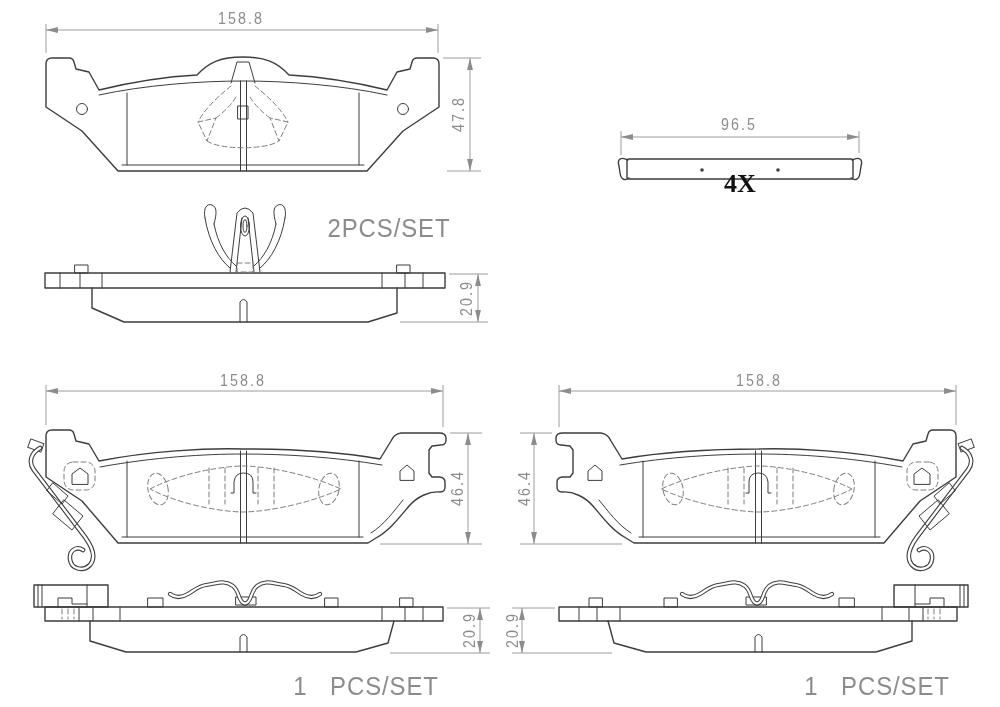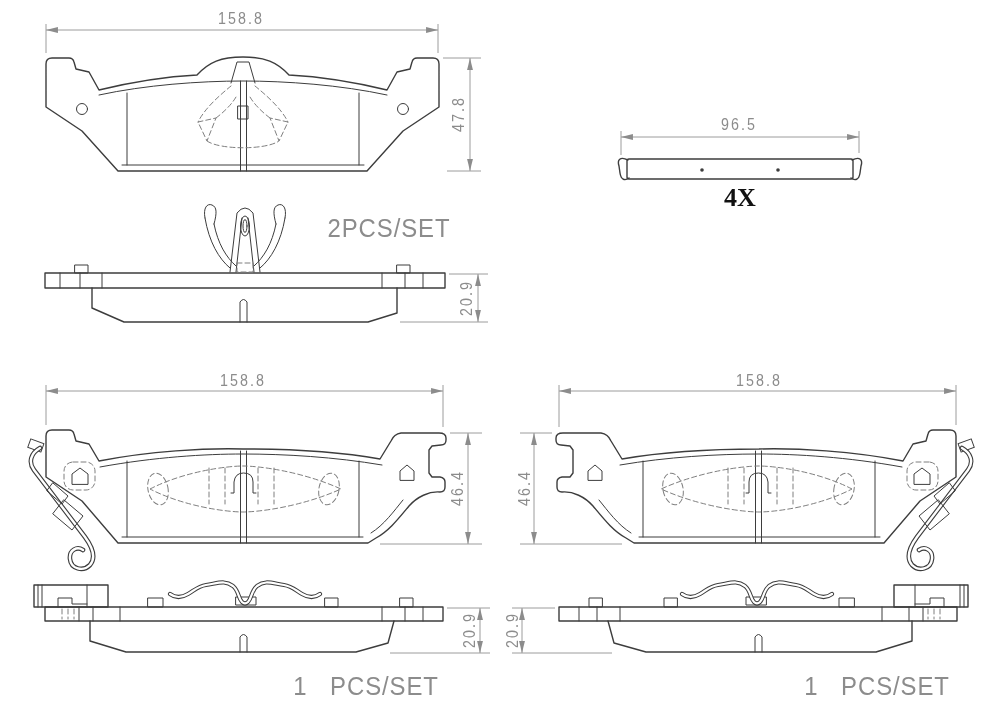--- a/index.html
+++ b/index.html
@@ -171,21 +171,21 @@
 
   <use href="#view-bl" transform="translate(1002,0) scale(-1,1)"></use>
 </svg>
 
 <div class="lbl dimtxt" style="left:241px;top:18px;">158.8</div>
 <div class="lbl v dimtxt" style="left:458px;top:114px;">47.8</div>
 <div class="lbl v dimtxt" style="left:466px;top:298px;">20.9</div>
 <div class="lbl settxt" style="left:389px;top:228px;">2PCS/SET</div>
 
 <div class="lbl dimtxt" style="left:739px;top:124px;">96.5</div>
-<div class="qtytxt" style="left:740px;top:198px;">4X</div>
+<div class="qtytxt" style="left:740px;top:184px;">4X</div>
 
 <div class="lbl dimtxt" style="left:243px;top:380px;">158.8</div>
 <div class="lbl v dimtxt" style="left:457px;top:488px;">46.4</div>
 <div class="lbl v dimtxt" style="left:469px;top:630px;">20.9</div>
 <div class="lbl settxt" style="left:366px;top:686px;">1   PCS/SET</div>
 
 <div class="lbl dimtxt" style="left:759px;top:380px;">158.8</div>
 <div class="lbl v dimtxt" style="left:524px;top:488px;">46.4</div>
 <div class="lbl v dimtxt" style="left:512px;top:630px;">20.9</div>
 <div class="lbl settxt" style="left:877px;top:686px;">1   PCS/SET</div>

